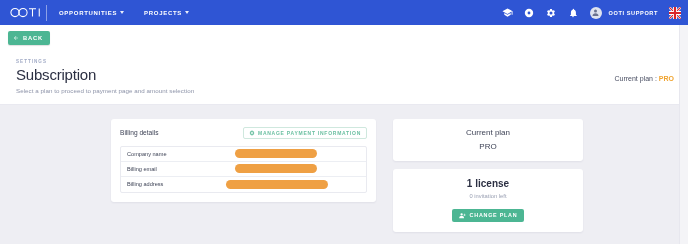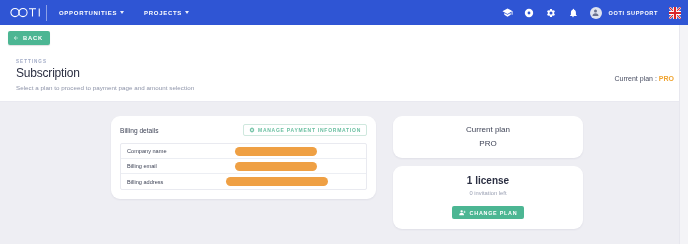--- a/index.html
+++ b/index.html
@@ -120,21 +120,21 @@
   .eyebrow {
     color: #a3acc7;
     font-size: 4.6px;
     letter-spacing: 1px;
     font-weight: 700;
     text-transform: uppercase;
     margin-bottom: 3px;
   }
   .page-title {
     color: #2b2f42;
-    font-size: 12px;
+    font-size: 15px;
     font-weight: 400;
     line-height: 1.05;
     letter-spacing: -.2px;
     margin-bottom: 4px;
   }
   .page-sub {
     color: #8d93a8;
     font-size: 6.2px;
     letter-spacing: .05px;
   }
@@ -163,21 +163,21 @@
   }
   .col-right {
     width: 190px;
     display: flex;
     flex-direction: column;
     gap: 8px;
   }
 
   .card {
     background: #ffffff;
-    border-radius: 9px;
+    border-radius: 3px;
     box-shadow: 0 1px 2px rgba(40,45,80,.07);
   }
 
   
   .billing-card { padding: 8px 9px 9px 9px; }
   .billing-head {
     display: flex;
     align-items: center;
     justify-content: space-between;
     margin-bottom: 7px;

